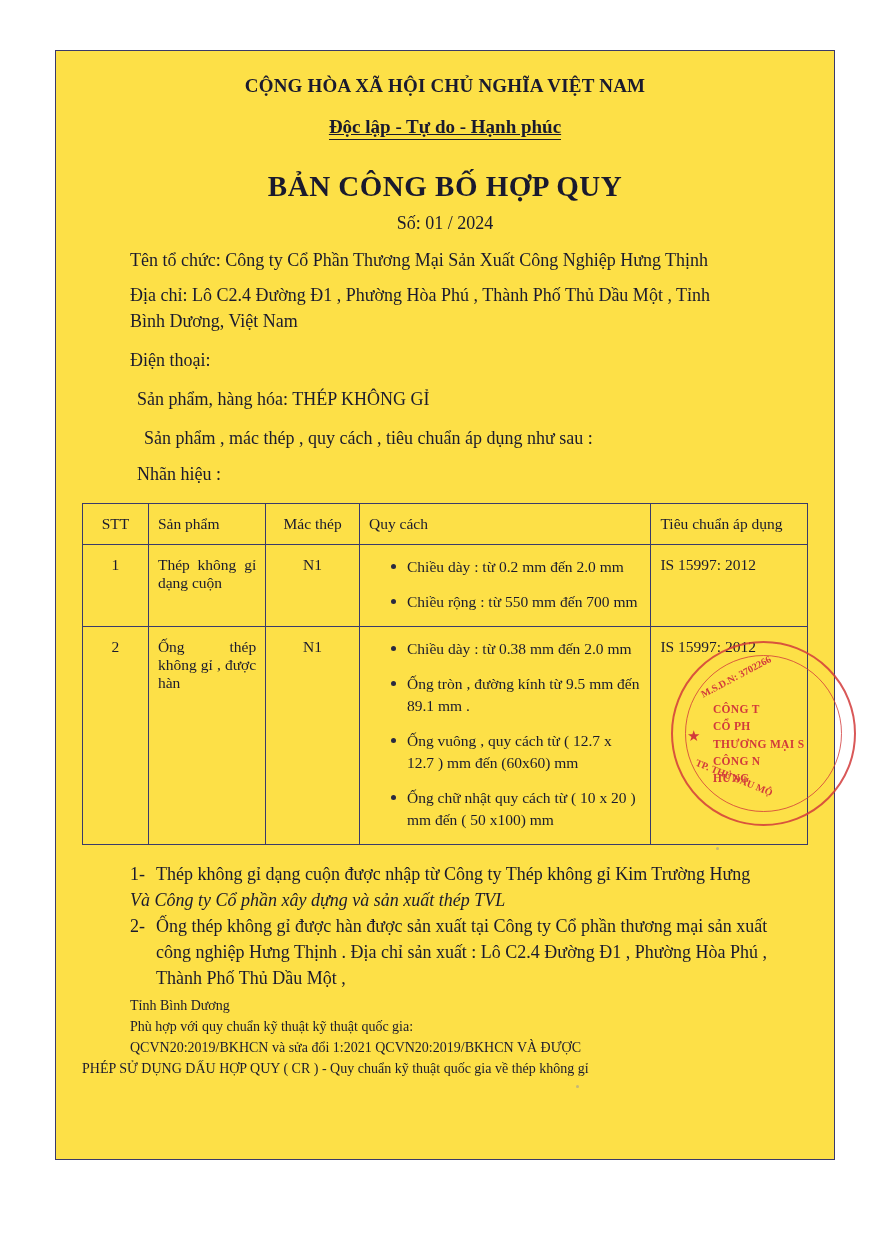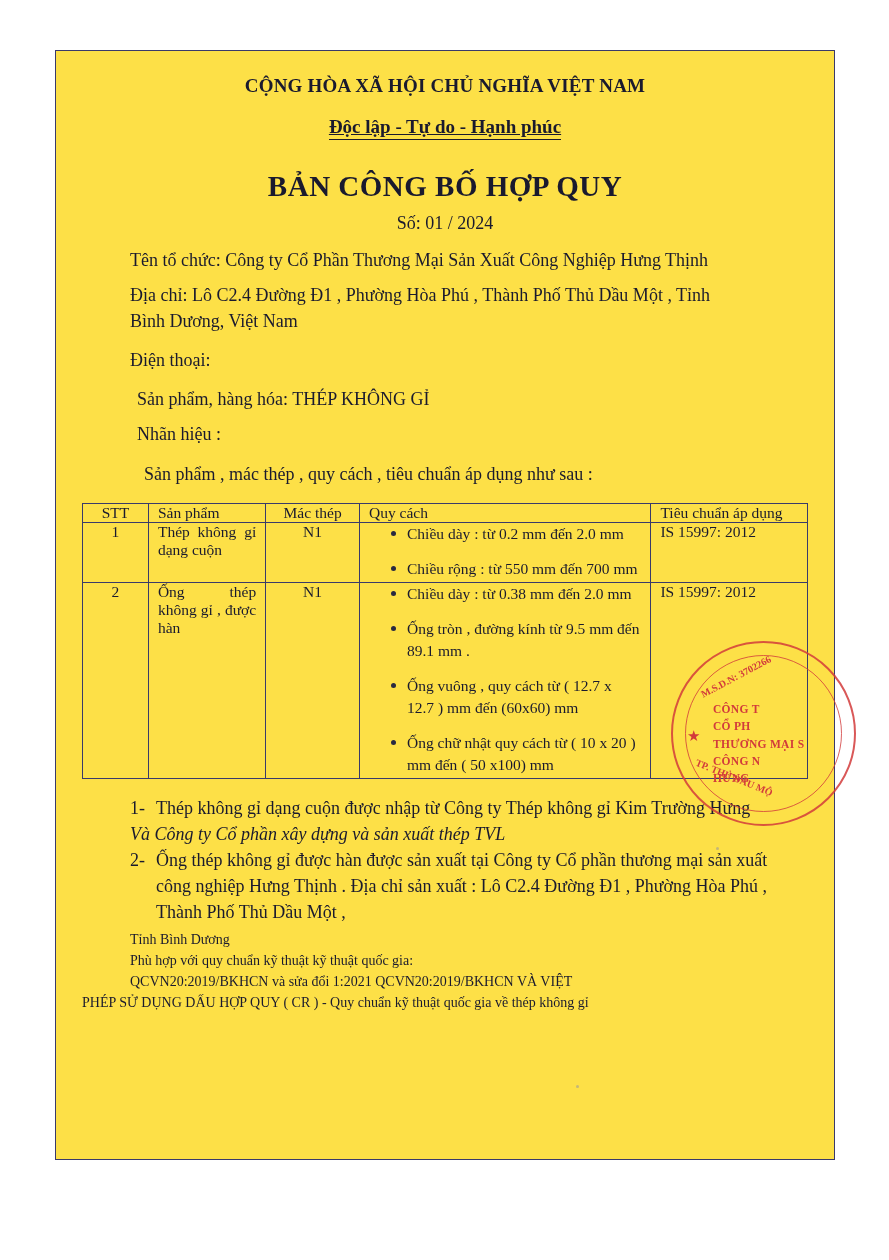--- a/index.html
+++ b/index.html
@@ -77,21 +77,21 @@
   .strong { font-weight: normal; }
 
   table.spec {
     margin-top: 16px;
     width: 100%;
     border-collapse: collapse;
     font-size: 15.5px;
   }
   table.spec th, table.spec td {
     border: 1px solid #3a3a6a;
-    padding: 0 9px;
+    padding: 11px 9px;
     vertical-align: top;
     text-align: left;
     font-weight: normal;
   }
   table.spec th { font-weight: normal; }
   .col-stt   { width: 54px;  text-align: center !important; }
   .col-sp    { width: 120px; }
   .col-mac   { width: 92px;  text-align: center !important; }
   .col-qc    { width: 340px; }
   .col-tc    { width: 172px; }
@@ -232,22 +232,22 @@
         <span>Tên tổ chức: </span><span>Công ty Cổ Phần Thương Mại Sản Xuất Công Nghiệp Hưng Thịnh</span>
       </div>
       <div class="block tight">
         <span>Địa chỉ: </span><span>Lô C2.4 Đường Đ1 , Phường Hòa Phú , Thành Phố Thủ Dầu Một , Tỉnh</span>
         <div style="padding-left:0">Bình Dương, Việt Nam</div>
       </div>
       <div class="block">Điện thoại:</div>
       <div class="block indent2">
         <span>Sản phẩm, hàng hóa: </span><span class="strong">THÉP KHÔNG GỈ</span>
       </div>
+      <div class="block indent2" style="padding-left:62px">Sản phẩm , mác thép , quy cách , tiêu chuẩn áp dụng như sau :</div>
       <div class="block indent2 tight">Nhãn hiệu :</div>
-      <div class="block indent2" style="padding-left:62px">Sản phẩm , mác thép , quy cách , tiêu chuẩn áp dụng như sau :</div>
     </div>
 
     <table class="spec">
       <thead>
         <tr>
           <th class="col-stt">STT</th>
           <th class="col-sp">Sản phẩm</th>
           <th class="col-mac">Mác thép</th>
           <th class="col-qc">Quy cách</th>
           <th class="col-tc">Tiêu chuẩn áp dụng</th>
@@ -294,21 +294,21 @@
         <span class="num">2-</span>
         <span class="txt">Ống thép không gỉ được hàn được sản xuất tại Công ty Cổ phần thương mại sản xuất</span>
       </div>
       <div class="note-cont2">công nghiệp Hưng Thịnh . Địa chỉ sản xuất : Lô C2.4 Đường Đ1 , Phường Hòa Phú ,</div>
       <div class="note-cont2">Thành Phố Thủ Dầu Một ,</div>
     </div>
 
     <div class="closing">
       <div class="l1">Tỉnh Bình Dương</div>
       <div class="l1">Phù hợp với quy chuẩn kỹ thuật kỹ thuật quốc gia:</div>
-      <div class="l2">QCVN20:2019/BKHCN và sửa đổi 1:2021  QCVN20:2019/BKHCN VÀ VIỆT</div>
+      <div class="l2">QCVN20:2019/BKHCN và sửa đổi 1:2021  QCVN20:2019/BKHCN VÀ ĐƯỢC</div>
       <div class="l3">PHÉP SỬ DỤNG DẤU HỢP QUY ( CR ) -  Quy chuẩn kỹ thuật quốc gia về thép không gỉ</div>
     </div>
 
     <div class="stamp">
       <div class="ring"></div>
       <div class="ring2"></div>
       <div class="star">★</div>
       <div class="arc-top">M.S.D.N: 3702266</div>
       <div class="txt">
         <div>CÔNG T</div>

